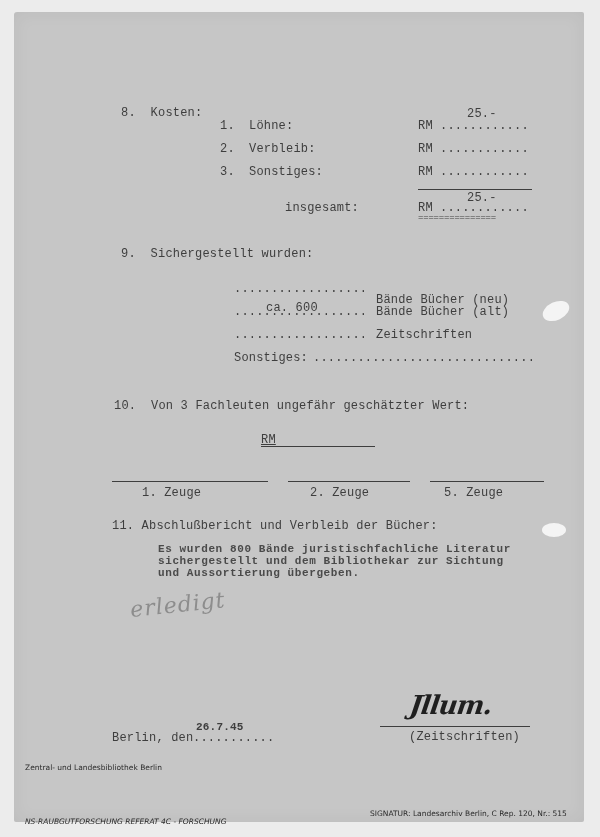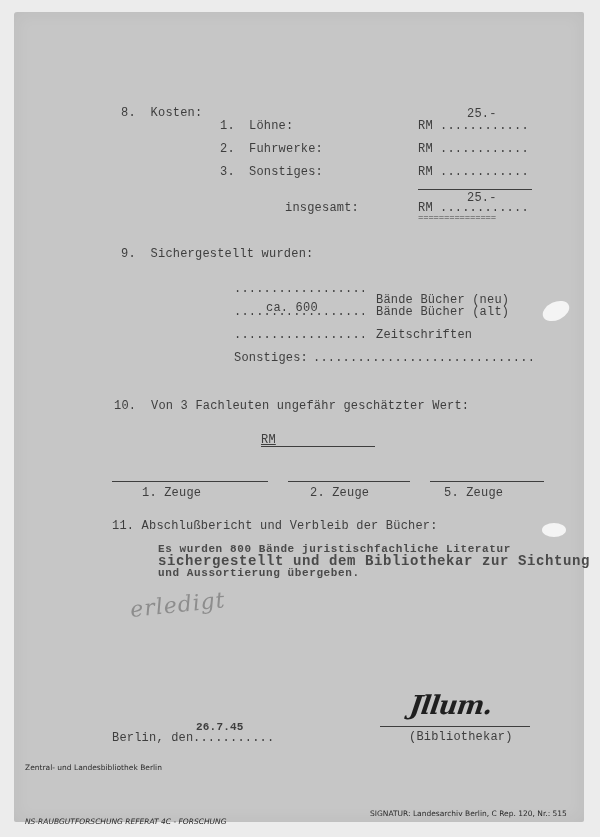--- a/index.html
+++ b/index.html
@@ -71,21 +71,21 @@
 
 <div class="t" style="left:121px;top:106px;">8.  Kosten:</div>
 
 <div class="t" style="left:220px;top:119px;">1.</div>
 <div class="t" style="left:249px;top:119px;">Löhne:</div>
 <div class="t" style="left:467px;top:107px;">25.-</div>
 <div class="t" style="left:418px;top:119px;">RM</div>
 <div class="t" style="left:440px;top:119px;">............</div>
 
 <div class="t" style="left:220px;top:142px;">2.</div>
-<div class="t" style="left:249px;top:142px;">Fuhrwerke:</div>
+<div class="t" style="left:249px;top:142px;">Verbleib:</div>
 <div class="t" style="left:418px;top:142px;">RM</div>
 <div class="t" style="left:440px;top:142px;">............</div>
 
 <div class="t" style="left:220px;top:165px;">3.</div>
 <div class="t" style="left:249px;top:165px;">Sonstiges:</div>
 <div class="t" style="left:418px;top:165px;">RM</div>
 <div class="t" style="left:440px;top:165px;">............</div>
 
 <div class="line" style="left:418px;top:189px;width:114px;"></div>
 <div class="t" style="left:467px;top:191px;">25.-</div>
@@ -115,28 +115,28 @@
 
 <div class="line" style="left:112px;top:481px;width:156px;"></div>
 <div class="line" style="left:288px;top:481px;width:122px;"></div>
 <div class="line" style="left:430px;top:481px;width:114px;"></div>
 <div class="t" style="left:142px;top:486px;">1. Zeuge</div>
 <div class="t" style="left:310px;top:486px;">2. Zeuge</div>
 <div class="t" style="left:444px;top:486px;">5. Zeuge</div>
 
 <div class="t" style="left:112px;top:519px;">11. Abschlußbericht und Verbleib der Bücher:</div>
 <div class="t bold" style="left:158px;top:543px;font-size:11px;line-height:12px;">Es wurden 800 Bände juristischfachliche Literatur</div>
-<div class="t bold" style="left:158px;top:555px;font-size:14px;line-height:12px;">sichergestellt und dem Bibliothekar zur Sichtung</div>
+<div class="t bold" style="left:158px;top:555px;font-size:11px;line-height:12px;">sichergestellt und dem Bibliothekar zur Sichtung</div>
 <div class="t bold" style="left:158px;top:567px;font-size:11px;line-height:12px;">und Aussortierung übergeben.</div>
 
 <div class="hw" style="left:130px;top:592px;">erledigt</div>
 
 <div class="t" style="left:196px;top:720px;font-weight:bold;font-size:11px;">26.7.45</div>
 <div class="t" style="left:112px;top:731px;">Berlin, den</div>
 <div class="t" style="left:193px;top:731px;">...........</div>
 
 <div class="sig" style="left:410px;top:690px;">Jllum.</div>
 <div class="line" style="left:380px;top:726px;width:150px;"></div>
-<div class="t" style="left:409px;top:730px;">(Bibliothekar)</div>
+<div class="t" style="left:409px;top:730px;">(Zeitschriften)</div>
 
 <div class="footer" style="left:25px;top:764px;">Zentral- und Landesbibliothek Berlin</div>
 <div class="footer" style="left:25px;top:818px;font-style:italic;">NS-RAUBGUTFORSCHUNG REFERAT 4C - FORSCHUNG</div>
 <div class="footer" style="left:370px;top:810px;">SIGNATUR: Landesarchiv Berlin, C Rep. 120, Nr.: 515</div>
 
 </body></html>

